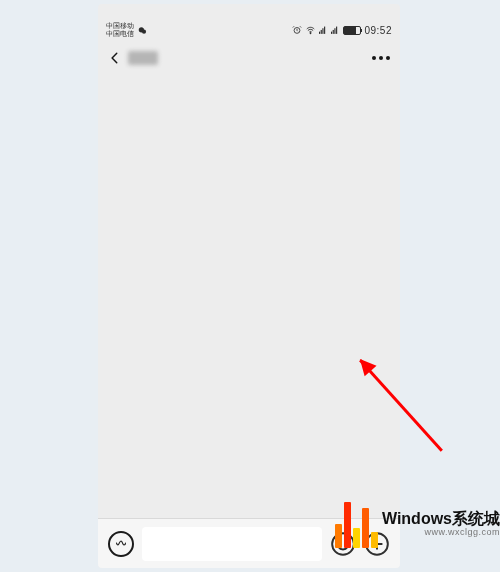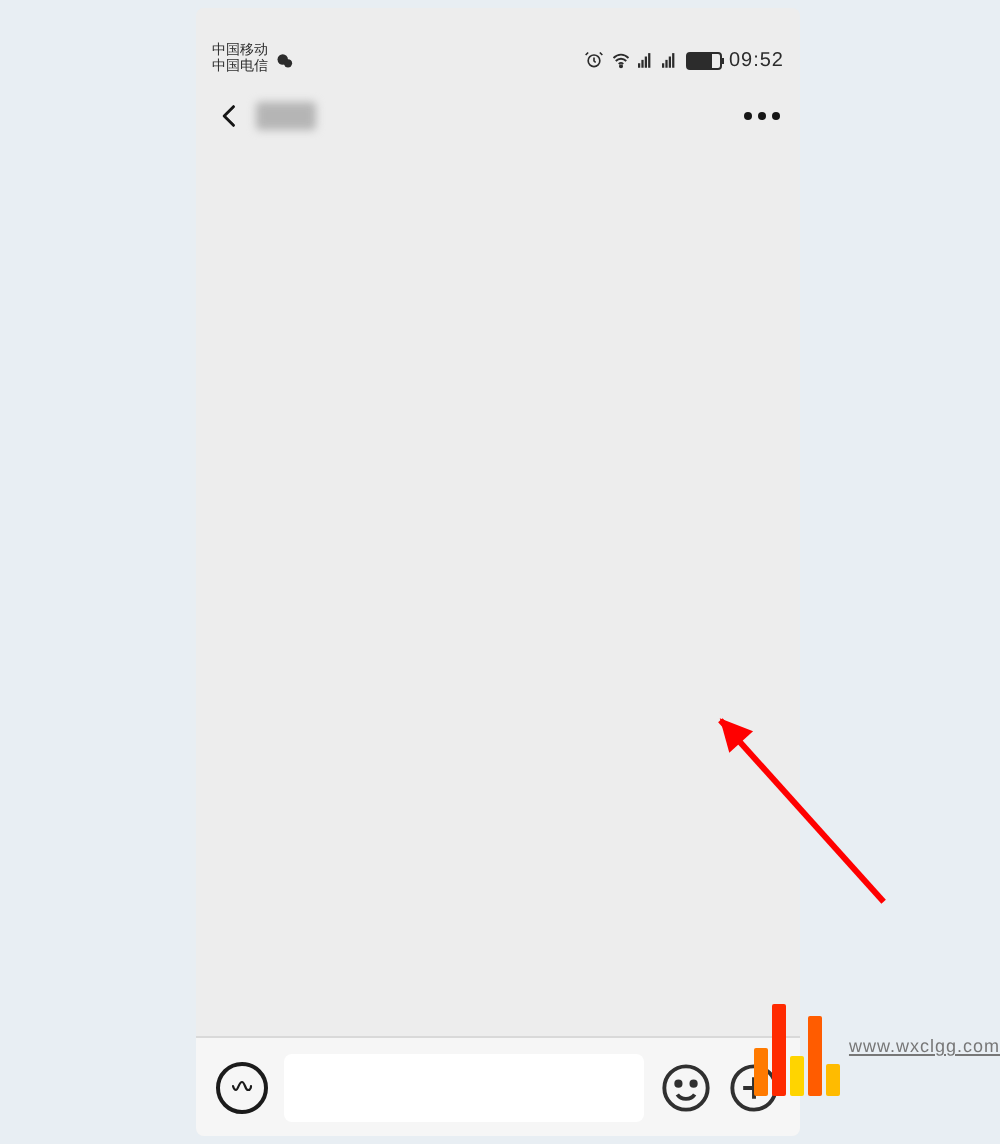--- a/index.html
+++ b/index.html
@@ -171,21 +171,21 @@
     }
     .b1 { width: 7px; height: 24px; background: #ff7a00; }
     .b2 { width: 7px; height: 46px; background: #ff2a00; }
     .b3 { width: 7px; height: 20px; background: #ffd400; }
     .b4 { width: 7px; height: 40px; background: #ff5c00; }
     .b5 { width: 7px; height: 16px; background: #ffbb00; }
     .wm-text {
       display: flex; flex-direction: column; line-height: 1.1;
     }
     .wm-title { font-size: 16px; font-weight: 700; color: #111; }
-    .wm-url { font-size: 9px; color: #777; text-align: right; letter-spacing: 0.5px; text-decoration: underline; }
+    .wm-url { font-size: 9px; color: #777; text-align: right; letter-spacing: 0.5px; }
   </style>
 </head>
 <body>
 
 <div class="phone-frame">
 
   <div class="status-bar">
     <div style="display:flex;align-items:center;gap:4px;">
       <div class="carriers">
         <span>中国移动</span>
@@ -286,15 +286,16 @@
 
 <div class="watermark">
   <div class="wm-bars">
     <span class="b1"></span>
       <span class="b2"></span>
       <span class="b3"></span>
       <span class="b4"></span>
       <span class="b5"></span>
   </div>
   <div class="wm-text">
+    <span class="wm-title">Windows系统城</span>
     <span class="wm-url">www.wxclgg.com</span>
   </div>
 </div>
 
 </body></html>

